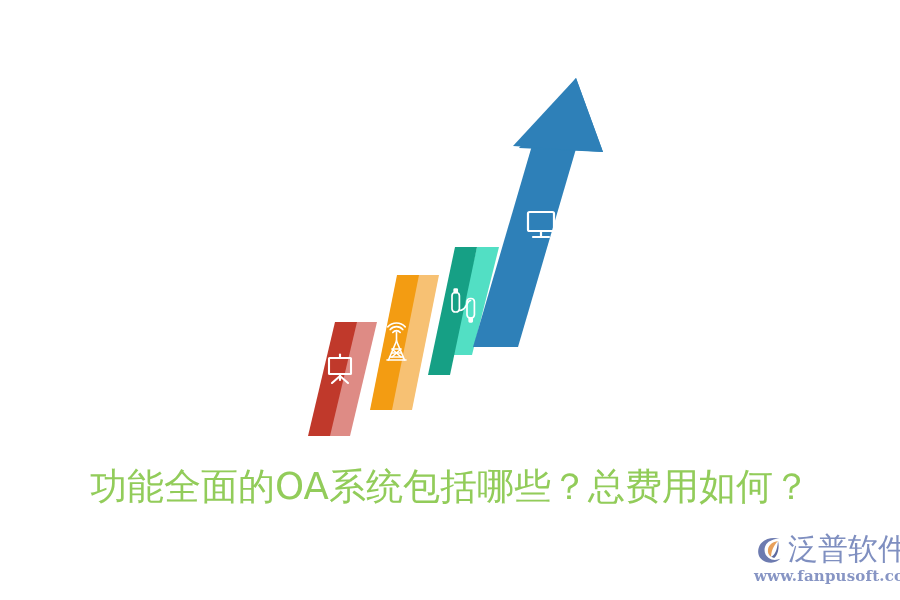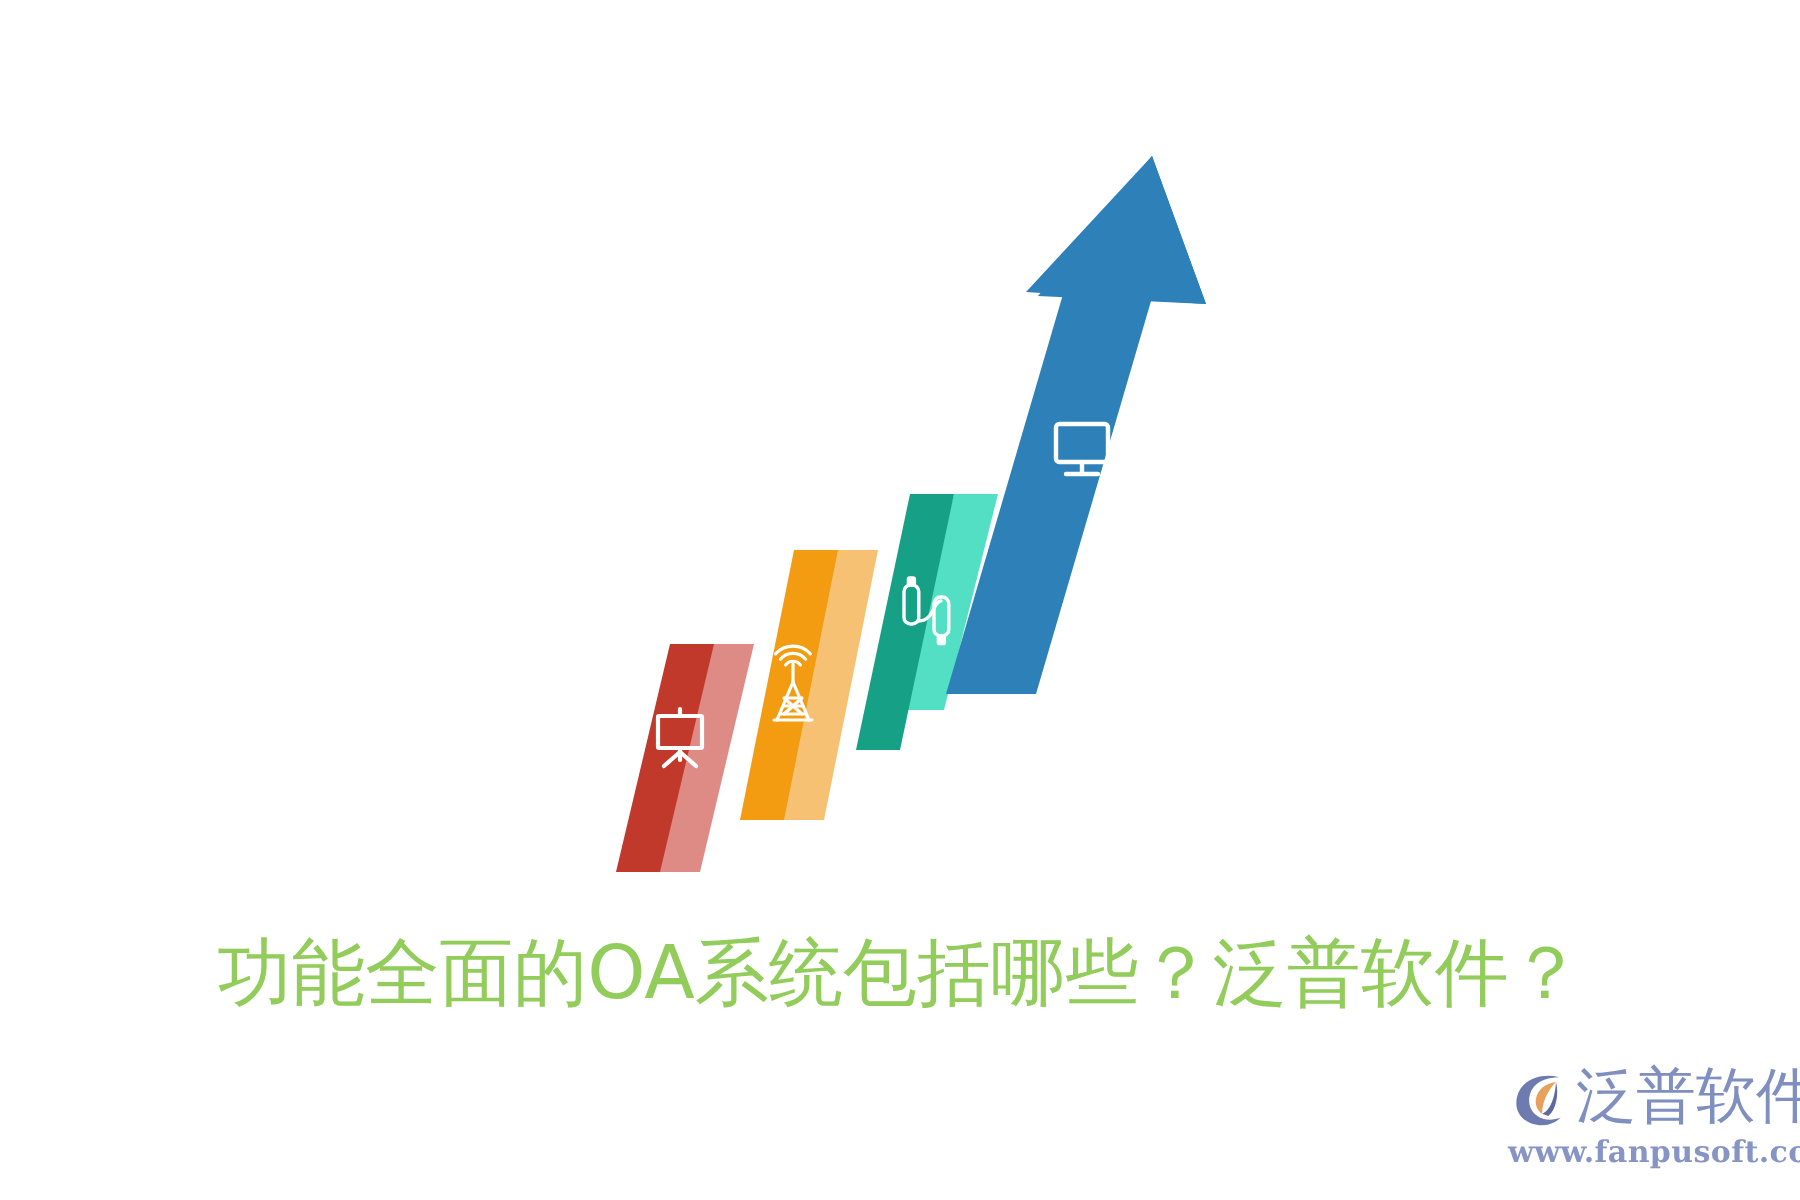--- a/index.html
+++ b/index.html
@@ -153,21 +153,21 @@
         <g stroke="#ffffff" stroke-width="2.2" fill="none" stroke-linecap="round" stroke-linejoin="round">
           <rect x="528" y="212" width="26" height="19" rx="1.6"></rect>
           <line x1="541" y1="231" x2="541" y2="236"></line>
           <line x1="533" y1="237" x2="549" y2="237"></line>
         </g>
       </g>
 
     </svg>
   </div>
 
-  <div id="headline" style="color: rgb(146, 204, 90);">功能全面的OA系统包括哪些？泛普软件？</div>
+  <div id="headline" style="color: rgb(146, 204, 90);">功能全面的OA系统包括哪些？总费用如何？</div>
 
   <div id="brand-logo">
     <div id="brand-row">
       <svg id="brand-mark" viewBox="0 0 40 40" xmlns="http://www.w3.org/2000/svg">
 
         <path d="M33,6 C22,3 9,7 6,18 C3,29 11,37 22,37 C27,37 31,35 34,32
                  C29,34 23,34 19,31 C13,27 12,19 16,13 C19,8.5 26,6 33,6 Z" fill="#6d7bb0"></path>
 
         <path d="M31,9 C24,10 19,14 18,20 C17.4,24 19,27.5 22,29.5
                  C22,23 25,15 31,9 Z" fill="#e8a05a"></path>

